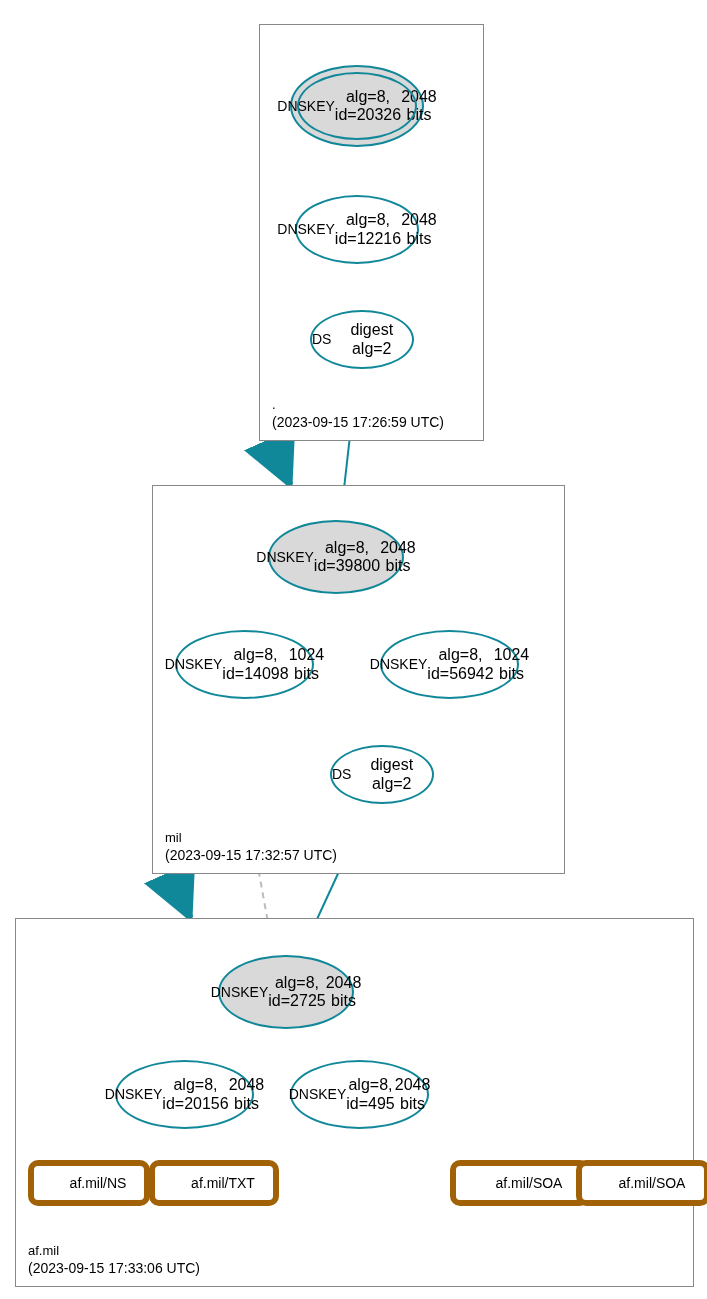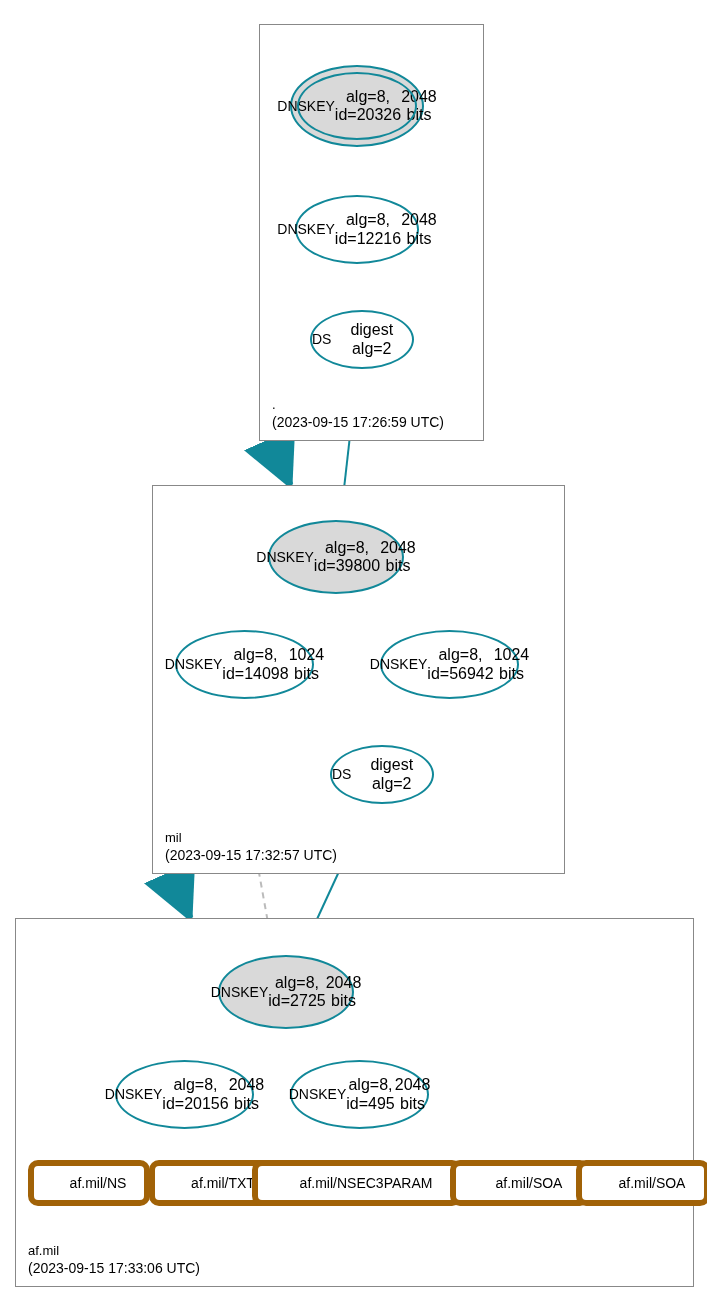--- a/index.html
+++ b/index.html
@@ -190,17 +190,16 @@
     <span class="sub">2048 bits</span>
   </div>
   <div class="node ellipse" style="left:290px; top:1060px; width:135px; height:65px;">
     <span class="title">DNSKEY</span>
     <span class="sub">alg=8, id=495</span>
     <span class="sub">2048 bits</span>
   </div>
 
   <div class="node rrect" style="left:28px;  top:1160px; width:92px;  height:34px;">af.mil/NS</div>
   <div class="node rrect" style="left:141px; top:1160px; width:100px; height:34px;margin-left:8px;">af.mil/TXT</div>
-  <div class="node rrect" style="left:252px; top:1160px; width:180px; height:34px;">af.mil/NSEC3PARAM</div>
   <div class="node rrect" style="left:450px; top:1160px; width:110px; height:34px;">af.mil/SOA</div>
   <div class="node rrect" style="left:576px; top:1160px; width:104px; height:34px;">af.mil/SOA</div>
 
 </div>
 
 </body></html>

